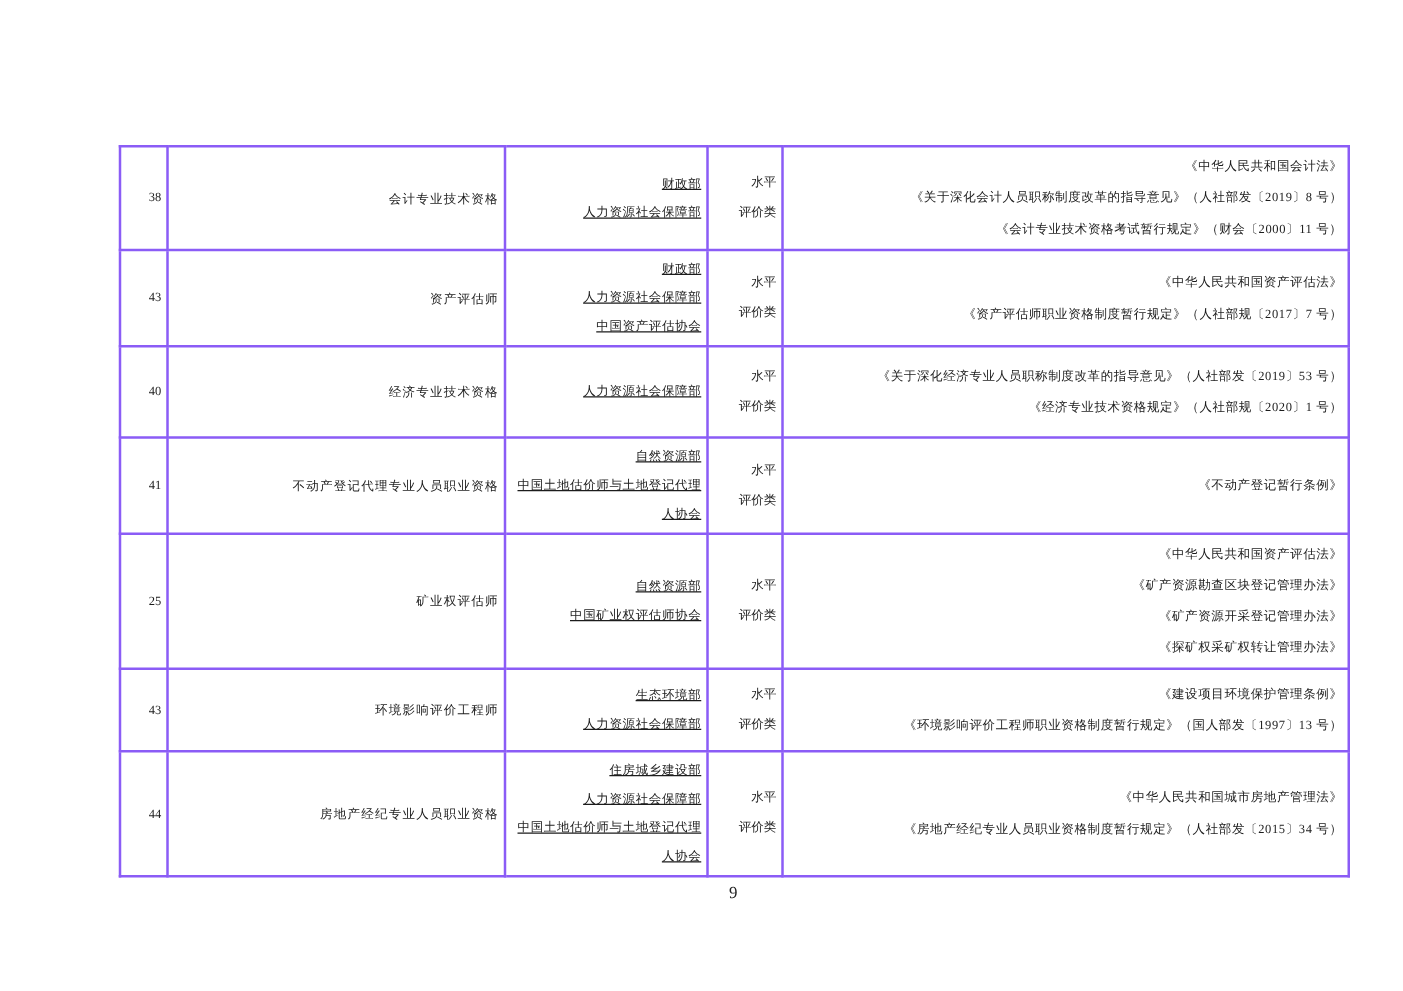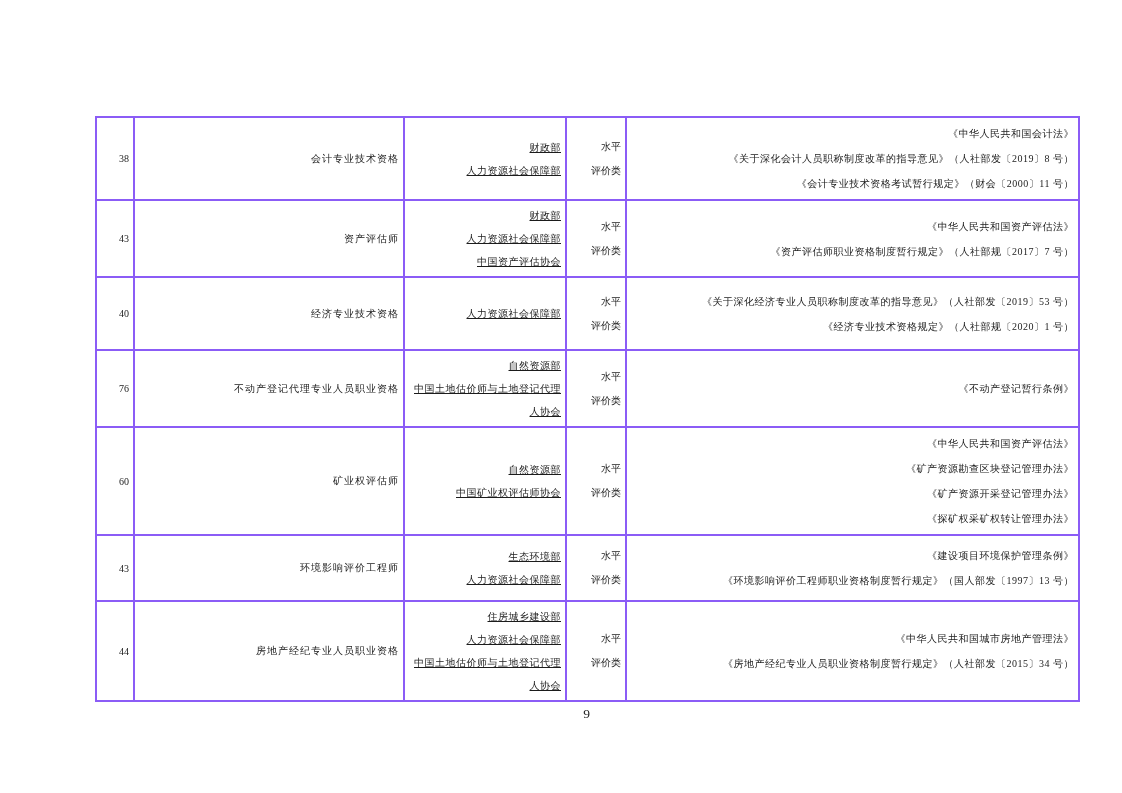--- a/index.html
+++ b/index.html
@@ -122,30 +122,30 @@
       <tr class="h73">
         <td class="c-no">40</td>
         <td class="c-name">经济专业技术资格</td>
         <td class="c-dept">人力资源社会保障部</td>
         <td class="c-cat">水平
 评价类</td>
         <td class="c-basis">《关于深化经济专业人员职称制度改革的指导意见》（人社部发〔2019〕53 号）
 《经济专业技术资格规定》（人社部规〔2020〕1 号）</td>
       </tr>
       <tr class="h66">
-        <td class="c-no">76</td>
+        <td class="c-no">41</td>
         <td class="c-name">不动产登记代理专业人员职业资格</td>
         <td class="c-dept">自然资源部
 中国土地估价师与土地登记代理人协会</td>
         <td class="c-cat">水平
 评价类</td>
         <td class="c-basis">《不动产登记暂行条例》</td>
       </tr>
       <tr class="h99">
-        <td class="c-no">60</td>
+        <td class="c-no">25</td>
         <td class="c-name">矿业权评估师</td>
         <td class="c-dept">自然资源部
 中国矿业权评估师协会</td>
         <td class="c-cat">水平
 评价类</td>
         <td class="c-basis">《中华人民共和国资产评估法》
 《矿产资源勘查区块登记管理办法》
 《矿产资源开采登记管理办法》
 《探矿权采矿权转让管理办法》</td>
       </tr>

